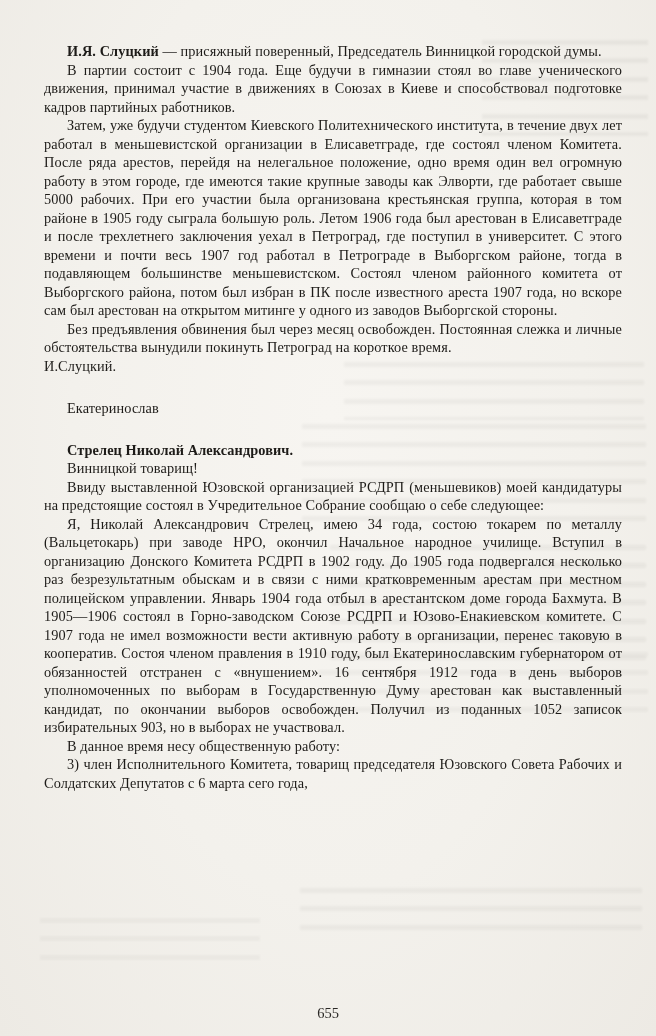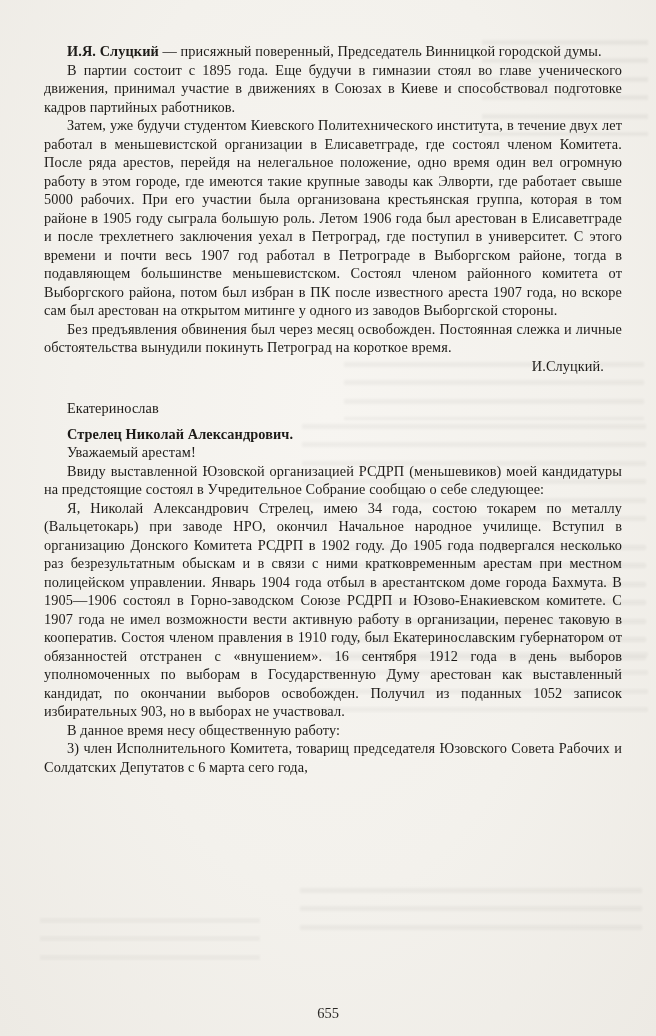--- a/index.html
+++ b/index.html
@@ -21,25 +21,25 @@
     position:absolute;
     left:44px; top:42px; width:578px;
     font-size:14.3px;
     line-height:18.5px;
     text-align:justify;
     hyphens:auto;
     letter-spacing:0.1px;
   }
   .para { text-indent:23px; }
   .bold { font-weight:bold; }
-  .right { text-align:right; text-indent:0; }
+  .right { text-indent:0; }
   .sig { padding-right:18px; }
   .archive { padding-right:98px; margin-top:9px; }
   .gap-lg { margin-top:24px; }
-  .gap-sm { margin-top:7px; }
+  .gap-sm { margin-top:23px; }
   .pagenum {
     position:absolute;
     bottom:14px; left:0; width:100%;
     text-align:center;
     font-size:14.5px;
     color:#2b2926;
   }
   
   .bleed {
     position:absolute;
@@ -69,36 +69,36 @@
   <div class="bleed bleed-3"></div>
   <div class="bleed bleed-4"></div>
   <div class="bleed bleed-5"></div>
   <div class="bleed bleed-6"></div>
   <div class="bleed bleed-7"></div>
 
   <div class="content">
 
     <p class="para"><span class="bold">И.Я. Слуцкий</span><span> — присяжный поверенный, Председатель Винницкой городской думы.</span></p>
 
-    <p class="para">В партии состоит с 1895 года. Еще будучи в гимназии стоял во главе ученического движения, принимал участие в движениях в Союзах в Киеве и способствовал подготовке кадров партийных работников.</p>
+    <p class="para">В партии состоит с 1904 года. Еще будучи в гимназии стоял во главе ученического движения, принимал участие в движениях в Союзах в Киеве и способствовал подготовке кадров партийных работников.</p>
 
     <p class="para">Затем, уже будучи студентом Киевского Политехнического института, в течение двух лет работал в меньшевистской организации в Елисаветграде, где состоял членом Комитета. После ряда арестов, перейдя на нелегальное положение, одно время один вел огромную работу в этом городе, где имеются такие крупные заводы как Элворти, где работает свыше 5000 рабочих. При его участии была организована крестьянская группа, которая в том районе в 1905 году сыграла большую роль. Летом 1906 года был арестован в Елисаветграде и после трехлетнего заключения уехал в Петроград, где поступил в университет. С этого времени и почти весь 1907 год работал в Петрограде в Выборгском районе, тогда в подавляющем большинстве меньшевистском. Состоял членом районного комитета от Выборгского района, потом был избран в ПК после известного ареста 1907 года, но вскоре сам был арестован на открытом митинге у одного из заводов Выборгской стороны.</p>
 
     <p class="para">Без предъявления обвинения был через месяц освобожден. Постоянная слежка и личные обстоятельства вынудили покинуть Петроград на короткое время.</p>
 
 
     <p class="right sig">И.Слуцкий.</p>
 
 
     <p class="para gap-lg">Екатеринослав</p>
 
     <p class="para bold gap-sm">Стрелец Николай Александрович.</p>
 
 
-    <p class="para">Уважаемый арестам!</p>
+    <p class="para">Винницкой товарищ!</p>
 
     <p class="para">Ввиду выставленной Юзовской организацией РСДРП (меньшевиков) моей кандидатуры на предстоящие состоял в Учредительное Собрание сообщаю о себе следующее:</p>
 
     <p class="para">Я, Николай Александрович Стрелец, имею 34 года, состою токарем по металлу (Вальцетокарь) при заводе НРО, окончил Начальное народное училище. Вступил в организацию Донского Комитета РСДРП в 1902 году. До 1905 года подвергался несколько раз безрезультатным обыскам и в связи с ними кратковременным арестам при местном полицейском управлении. Январь 1904 года отбыл в арестантском доме города Бахмута. В 1905—1906 состоял в Горно-заводском Союзе РСДРП и Юзово-Енакиевском комитете. С 1907 года не имел возможности вести активную работу в организации, перенес таковую в кооператив. Состоя членом правления в 1910 году, был Екатеринославским губернатором от обязанностей отстранен с «внушением». 16 сентября 1912 года в день выборов уполномоченных по выборам в Государственную Думу арестован как выставленный кандидат, по окончании выборов освобожден. Получил из поданных 1052 записок избирательных 903, но в выборах не участвовал.</p>
 
     <p class="para">В данное время несу общественную работу:</p>
 
     <p class="para">3) член Исполнительного Комитета, товарищ председателя Юзовского Совета Рабочих и Солдатских Депутатов с 6 марта сего года,</p>
 
   </div>

